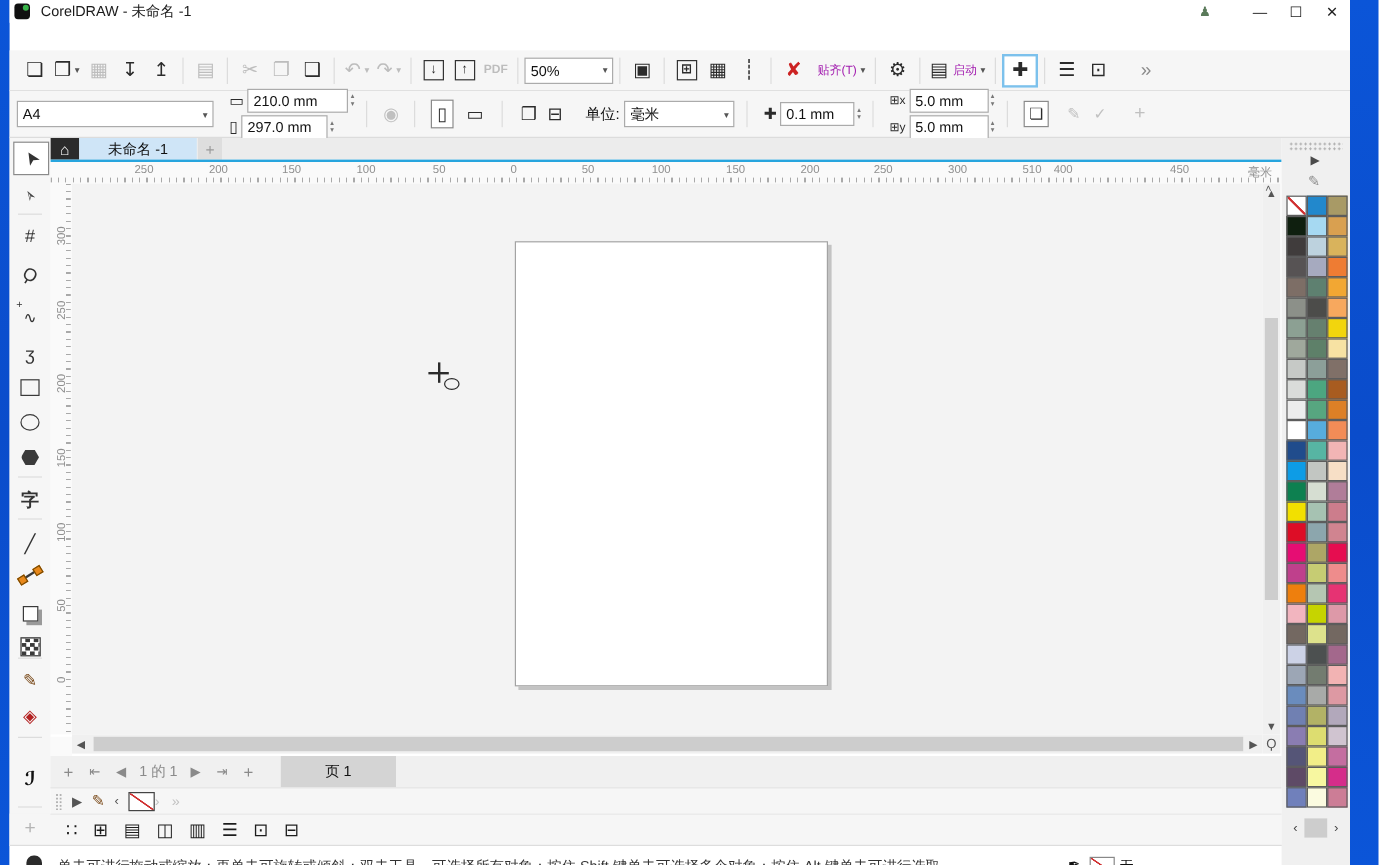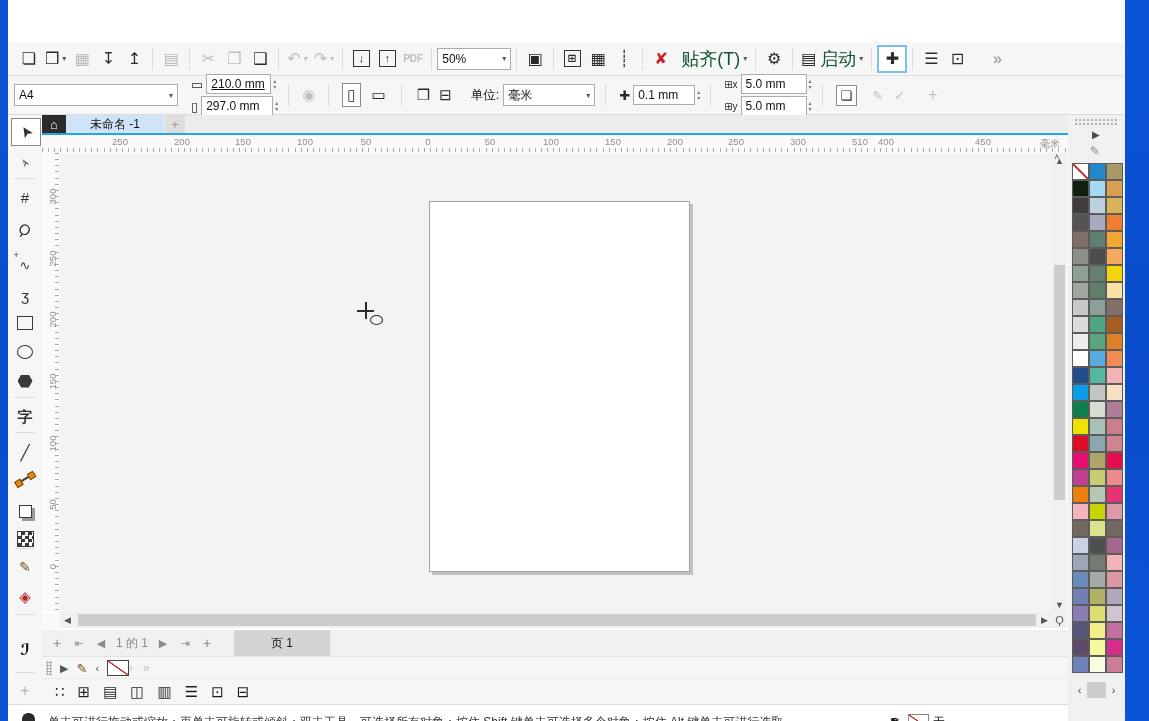--- a/index.html
+++ b/index.html
@@ -14,21 +14,21 @@
   #window-title{font-size:12px;color:#1a1a1a;margin-left:9px;}
   .caption-btn{width:30px;height:17px;display:flex;align-items:center;justify-content:center;font-size:12px;color:#222;}
   #account-icon{color:#5a7a5a;font-size:11px;margin-right:26px;}
   
   #menubar{left:8px;top:19px;width:1117px;height:23px;background:#f0f0f0;display:flex;align-items:center;padding-left:16px;box-sizing:border-box;}
   .menu-item{font-size:12.5px;color:#111;margin-right:28px;white-space:nowrap;}
   
   #std-toolbar{left:8px;top:42px;width:1117px;height:34px;background:#f6f6f6;border-bottom:1px solid #e0e0e0;display:flex;align-items:center;padding-left:8px;box-sizing:border-box;}
   .tbtn{display:inline-flex;align-items:center;justify-content:center;min-width:20px;height:26px;padding:0 3px;font-size:16px;color:#2b2b2b;position:relative;}
   .tbtn .glyph{line-height:1;}
-  .tbtn .tlabel{font-size:18px;margin-left:4px;color:#14532d;}
+  .tbtn .tlabel{font-size:10px;margin-left:4px;color:#a21caf;}
   .tbtn .dd{font-size:8px;color:#555;margin-left:3px;}
   .tbtn.dis .glyph,.tbtn.dis .tlabel,.tbtn.dis .dd{color:#bdbdbd;}
   .tbtn.boxed .glyph{width:15px;height:15px;border:1.6px solid #333;display:flex;align-items:center;justify-content:center;font-size:11px;font-weight:bold;}
   .tbtn.boxed-blue{border:2px solid #7cc1ec;background:#fff;height:24px;}
   .tbtn.red .glyph{color:#c22;}
   .tbtn.small .glyph{font-size:10px;font-weight:bold;}
   .tsep{width:1px;height:22px;background:#dcdcdc;margin:0 5px;flex:none;}
   .combo{height:22px;background:#fff;border:1px solid #ababab;display:inline-flex;align-items:center;font-size:12px;color:#111;padding:0 4px;box-sizing:border-box;}
   .combo .dd2{margin-left:auto;font-size:8px;color:#555;padding-left:6px;}
   
@@ -129,20 +129,30 @@
   #pal-scroll .pbox{width:19px;height:16px;background:#cdcdcd;}
   #collapse-up{left:1048px;top:150px;width:18px;height:14px;font-size:9px;color:#555;display:flex;align-items:center;justify-content:center;}
 </style>
 </head>
 <body>
 <div id="app" data-name="coreldraw-window">
 
 <div class="abs blue-strip" style="left:0;top:0;width:8px;height:721px;" data-name="desktop-edge-left"></div>
 <div class="abs blue-strip" style="left:1125px;top:0;width:24px;height:721px;" data-name="desktop-edge-right"></div>
 
+<div class="abs" id="titlebar" data-name="titlebar">
+  <div id="app-logo" data-name="coreldraw-logo-icon"></div>
+  <div id="window-title" data-name="window-title">CorelDRAW - 未命名 -1</div>
+  <div style="margin-left:auto;display:flex;align-items:center;">
+    <span id="account-icon" data-name="account-icon">♟</span>
+    <span class="caption-btn" data-name="minimize-button">—</span>
+    <span class="caption-btn" data-name="maximize-button">☐</span>
+    <span class="caption-btn" data-name="close-button">✕</span>
+  </div>
+</div>
 
 
 <div class="abs" id="std-toolbar" data-name="standard-toolbar">
       <span class="tbtn" data-name="new-document-icon">
         <span class="glyph">❏</span>
       </span>
       <span class="tbtn" data-name="open-icon">
         <span class="glyph">❒</span>
         <span class="dd">▾</span>
       </span>
@@ -240,21 +250,21 @@
     </div>
 
 <div class="abs" id="prop-bar" data-name="property-bar">
   <div class="combo" style="width:164px;margin-right:10px;" data-name="page-preset-combo">
     <span>A4</span>
         <span class="dd2">▾</span>
   </div>
   <div class="stack">
     <div style="display:flex;align-items:center;">
       <span class="pb-icon" data-name="page-width-icon">▭</span>
-      <span class="field" style="width:65px;text-decoration:underline;" data-name="page-width-field">210.0 mm</span>
+      <span class="field" style="width:84px;" data-name="page-width-field">210.0 mm</span>
       <span class="spin" data-name="page-width-spinner">
             <span>▴</span>
             <span>▾</span>
           </span>
     </div>
     <div style="display:flex;align-items:center;">
       <span class="pb-icon" data-name="page-height-icon">▯</span>
       <span class="field" style="width:72px;" data-name="page-height-field">297.0 mm</span>
       <span class="spin" data-name="page-height-spinner">
             <span>▴</span>

